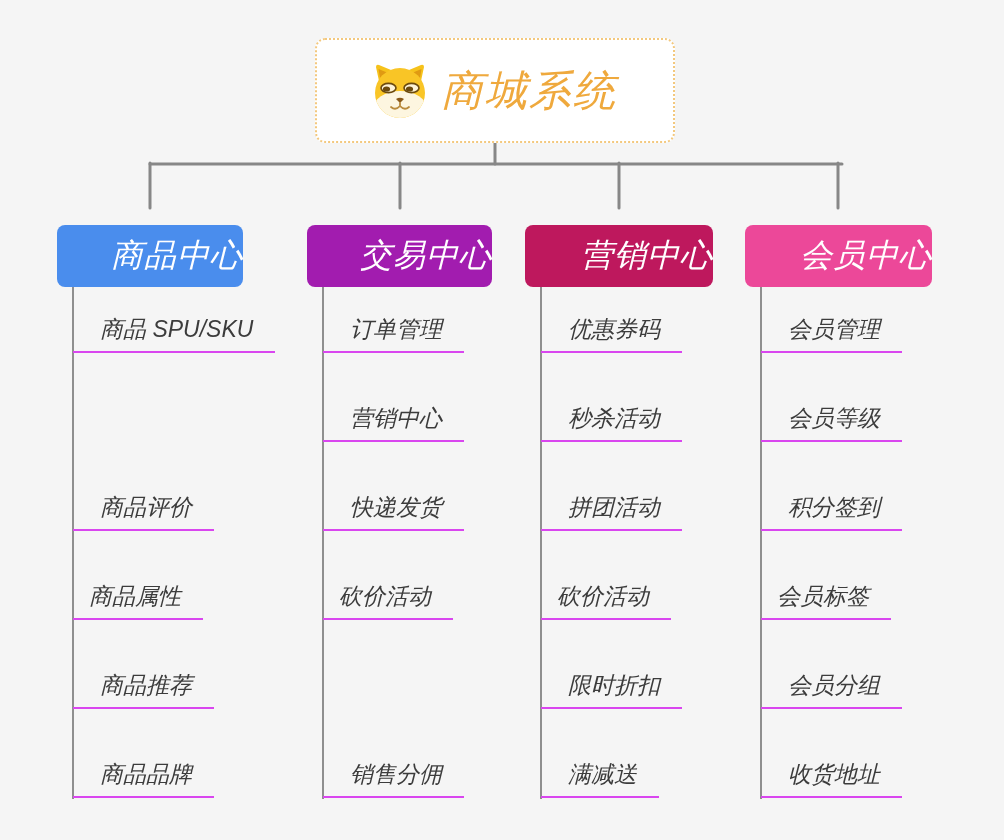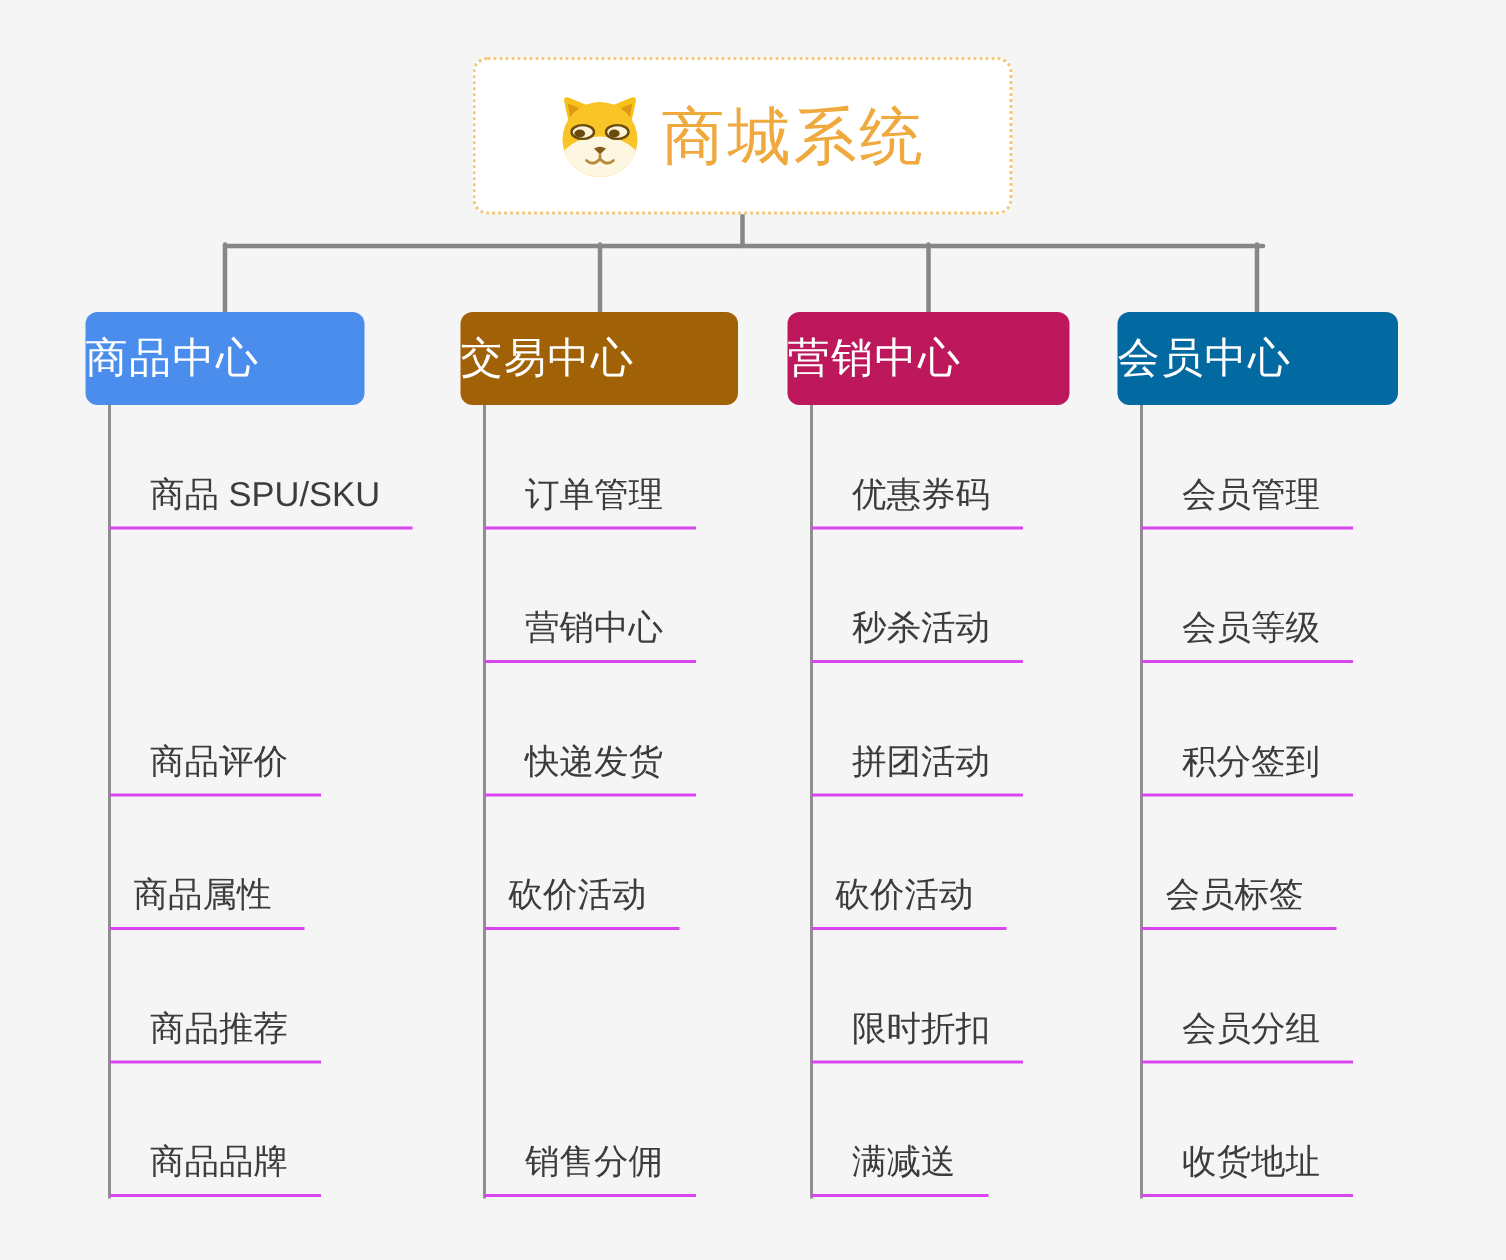--- a/index.html
+++ b/index.html
@@ -3,43 +3,43 @@
 <meta charset="utf-8">
 <style>
   html,body{margin:0;padding:0;}
   body{
     width:1004px;height:840px;
     background:#f5f5f5;
     font-family:"Liberation Sans","DejaVu Sans",sans-serif;
     position:relative;
     overflow:hidden;
   }
-  .stage{position:relative;width:1004px;height:640px;}
+  .stage{position:relative;width:1004px;height:640px;font-style:italic;}
   .connectors{position:absolute;left:0;top:0;z-index:0;pointer-events:none;}
   .root-node{
     position:absolute;left:315px;top:38px;width:360px;height:105px;
     background:#ffffff;
     border:2px dotted #f3c87e;
     border-radius:10px;
     box-sizing:border-box;
     display:flex;align-items:center;justify-content:center;
     gap:14px;z-index:2;
   }
   .root-label{
     font-size:42px;
     letter-spacing:2px;
     color:#efa93d;
     font-weight:400;
   }
   .dog-icon{width:54px;height:56px;flex:0 0 auto;}
   .branch-node{
-    position:absolute;top:208px;height:62px;
+    position:absolute;top:225px;height:62px;
     border-radius:8px;
-    display:flex;align-items:center;justify-content:flex-start;
-    color:#ffffff;font-size:28px;letter-spacing:1px;
+    display:flex;align-items:center;justify-content:flex-end;
+    color:#ffffff;font-size:32px;letter-spacing:1px;
     z-index:2;box-sizing:border-box;
   }
   .b0{left:57px;width:186px;}
   .b1{left:307px;width:185px;}
   .b2{left:525px;width:188px;}
   .b3{left:745px;width:187px;}
   .leaf{
     position:absolute;
     height:40px;line-height:32px;
     box-sizing:border-box;
@@ -98,27 +98,27 @@
       </g>
       <path d="M23 36 Q27 33.5 31 36 L27 40 Z" fill="#8a5a1a"></path>
       <path d="M27 40 L27 43 M27 43 Q22.5 48 18 44 M27 43 Q31.5 48 36 44" stroke="#b98a3c" stroke-width="1.8" fill="none" stroke-linecap="round"></path>
     </svg>
     <span class="root-label">商城系统</span>
   </div>
 
   <div class="branch-node b0" style="background-color: rgb(74, 141, 237);">
     <span>商品中心</span>
   </div>
-  <div class="branch-node b1" style="background-color: #a16207;">
+  <div class="branch-node b1" style="background-color: #a21caf;">
     <span>交易中心</span>
   </div>
   <div class="branch-node b2" style="background-color: #be185d;">
     <span>营销中心</span>
   </div>
-  <div class="branch-node b3" style="background-color: #0369a1;">
+  <div class="branch-node b3" style="background-color: #ec4899;">
     <span>会员中心</span>
   </div>
 
   <div class="leaf c0 r0">商品 SPU/SKU</div>
   <div class="leaf c0 r2">商品评价</div>
   <div class="leaf c0 r3">商品属性</div>
   <div class="leaf c0 r4">商品推荐</div>
   <div class="leaf c0 r5">商品品牌</div>
 
   <div class="leaf c1 r0">订单管理</div>

